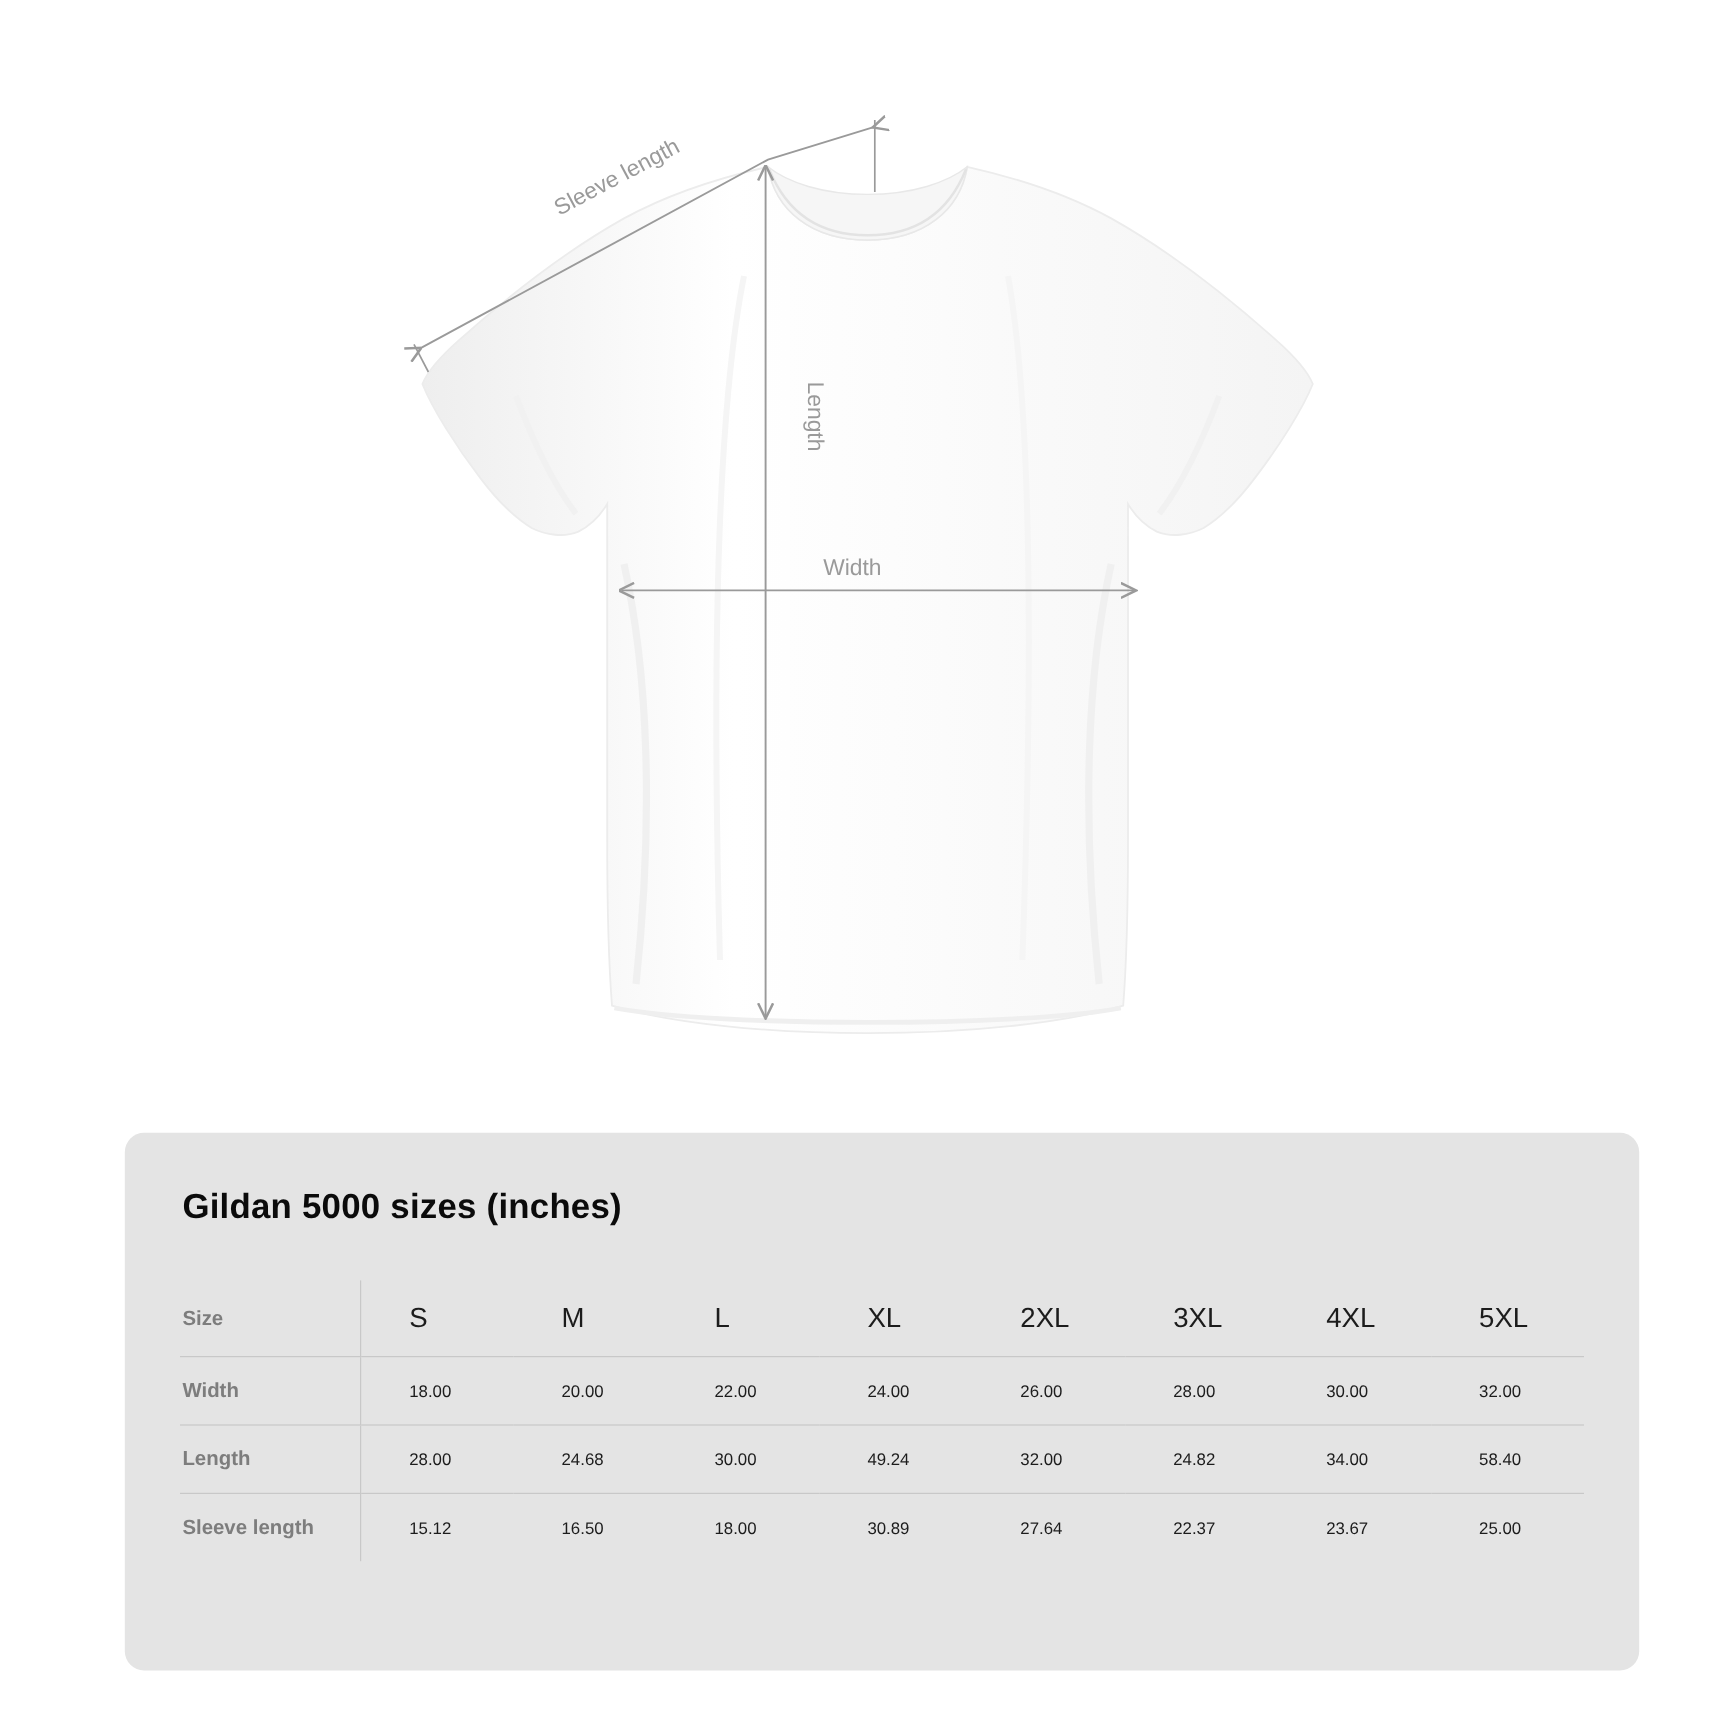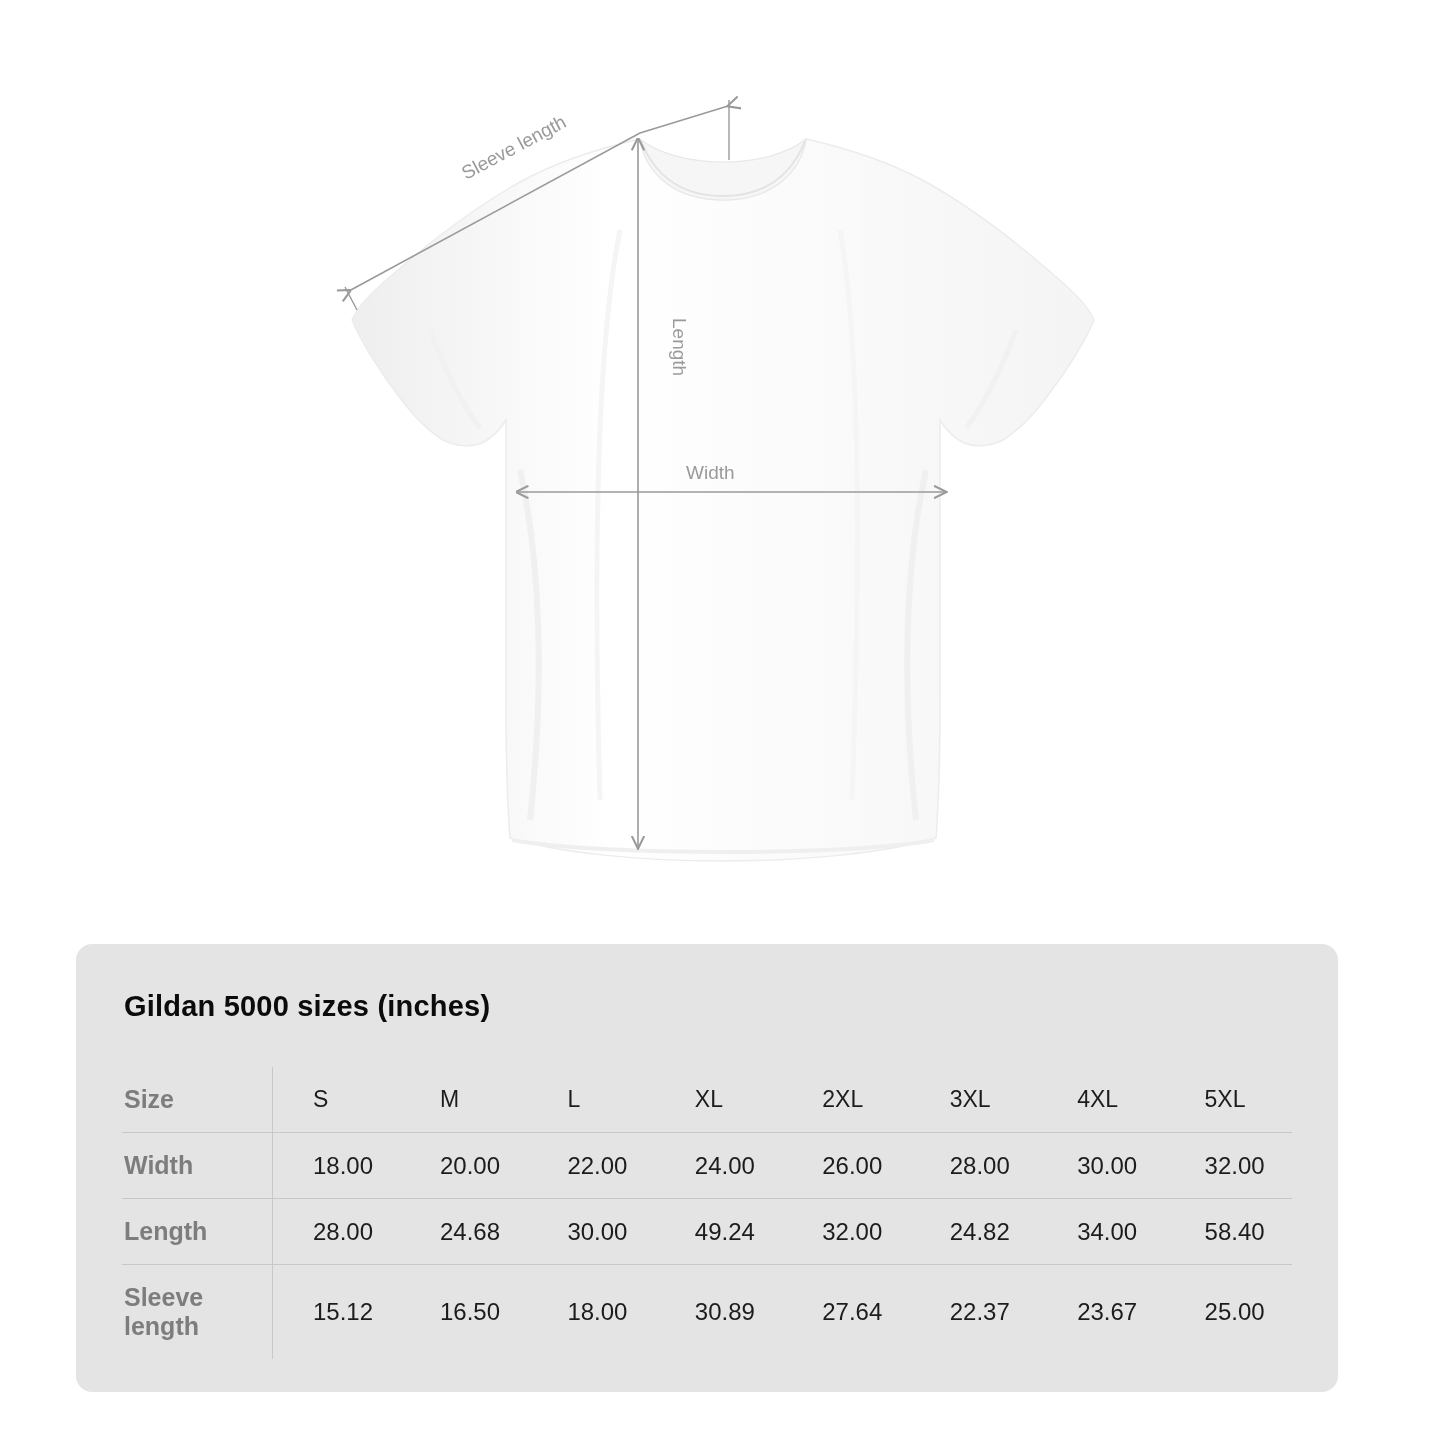--- a/index.html
+++ b/index.html
@@ -29,21 +29,21 @@
 
   .dim-label {
     fill: #9a9a9a;
     font-family: "Liberation Sans", sans-serif;
     font-size: 19px;
   }
 
   
   #size-card {
     position: absolute;
-    left: 76px;
+    left: 104px;
     top: 944px;
     width: 1262px;
     height: 448px;
     background: #e4e4e4;
     border-radius: 16px;
     box-sizing: border-box;
     padding: 46px 46px 0 46px;
   }
   #size-title {
     font-size: 29px;
@@ -61,29 +61,29 @@
   table.size-table th,
   table.size-table td {
     text-align: left;
     font-family: "Liberation Sans", sans-serif;
     vertical-align: middle;
   }
   
   table.size-table .rowhead {
     width: 148px;
     color: #7d7d7d;
-    font-size: 25px;
+    font-size: 17px;
     font-weight: bold;
     padding: 18px 0 18px 2px;
     border-right: 1px solid #c8c8c8;
   }
   table.size-table td.cell,
   table.size-table th.cell {
     color: #1c1c1c;
-    font-size: 24px;
+    font-size: 14px;
     padding: 18px 0 18px 0;
     padding-left: 40px;
   }
   table.size-table th.cell {
     font-weight: normal;
     font-size: 23px;
   }
   table.size-table tbody tr.divider > * {
     border-top: 1px solid #c8c8c8;
   }

